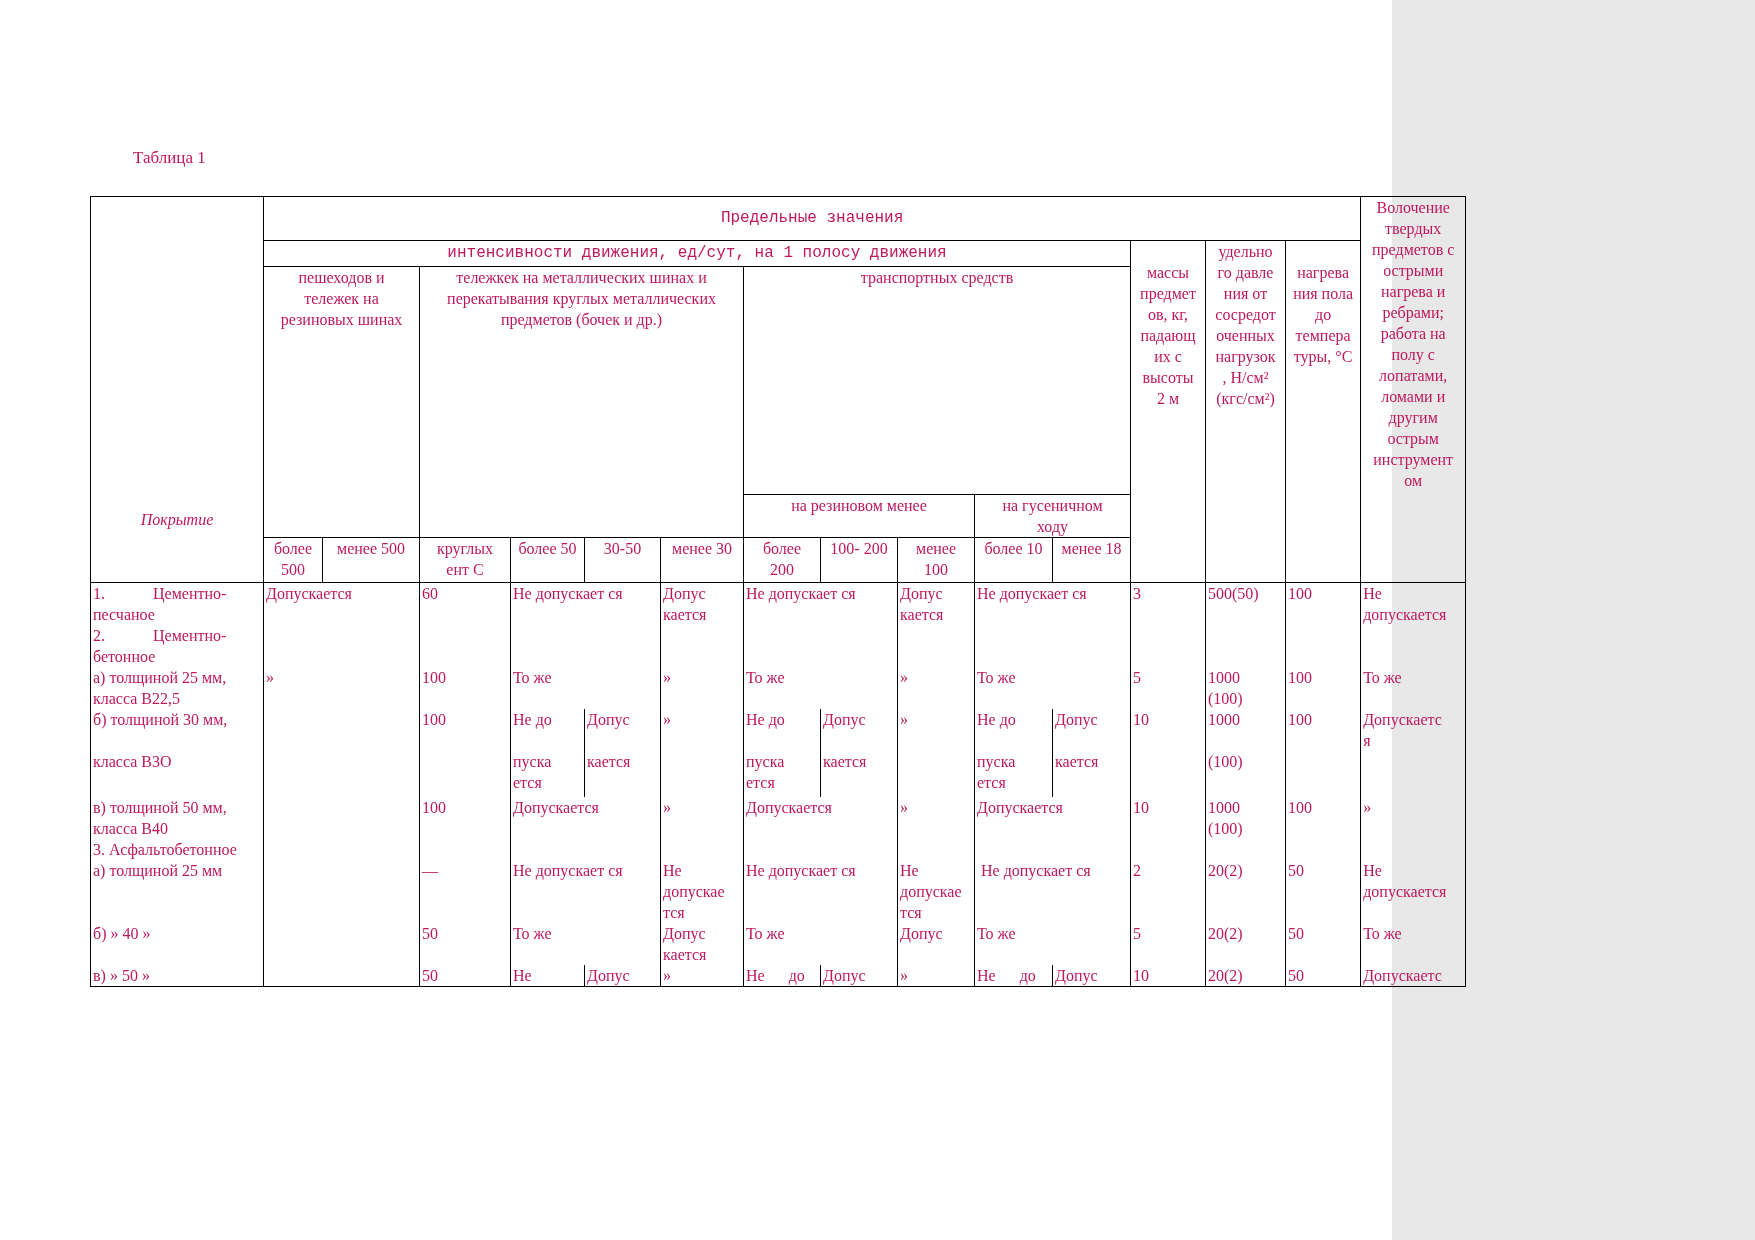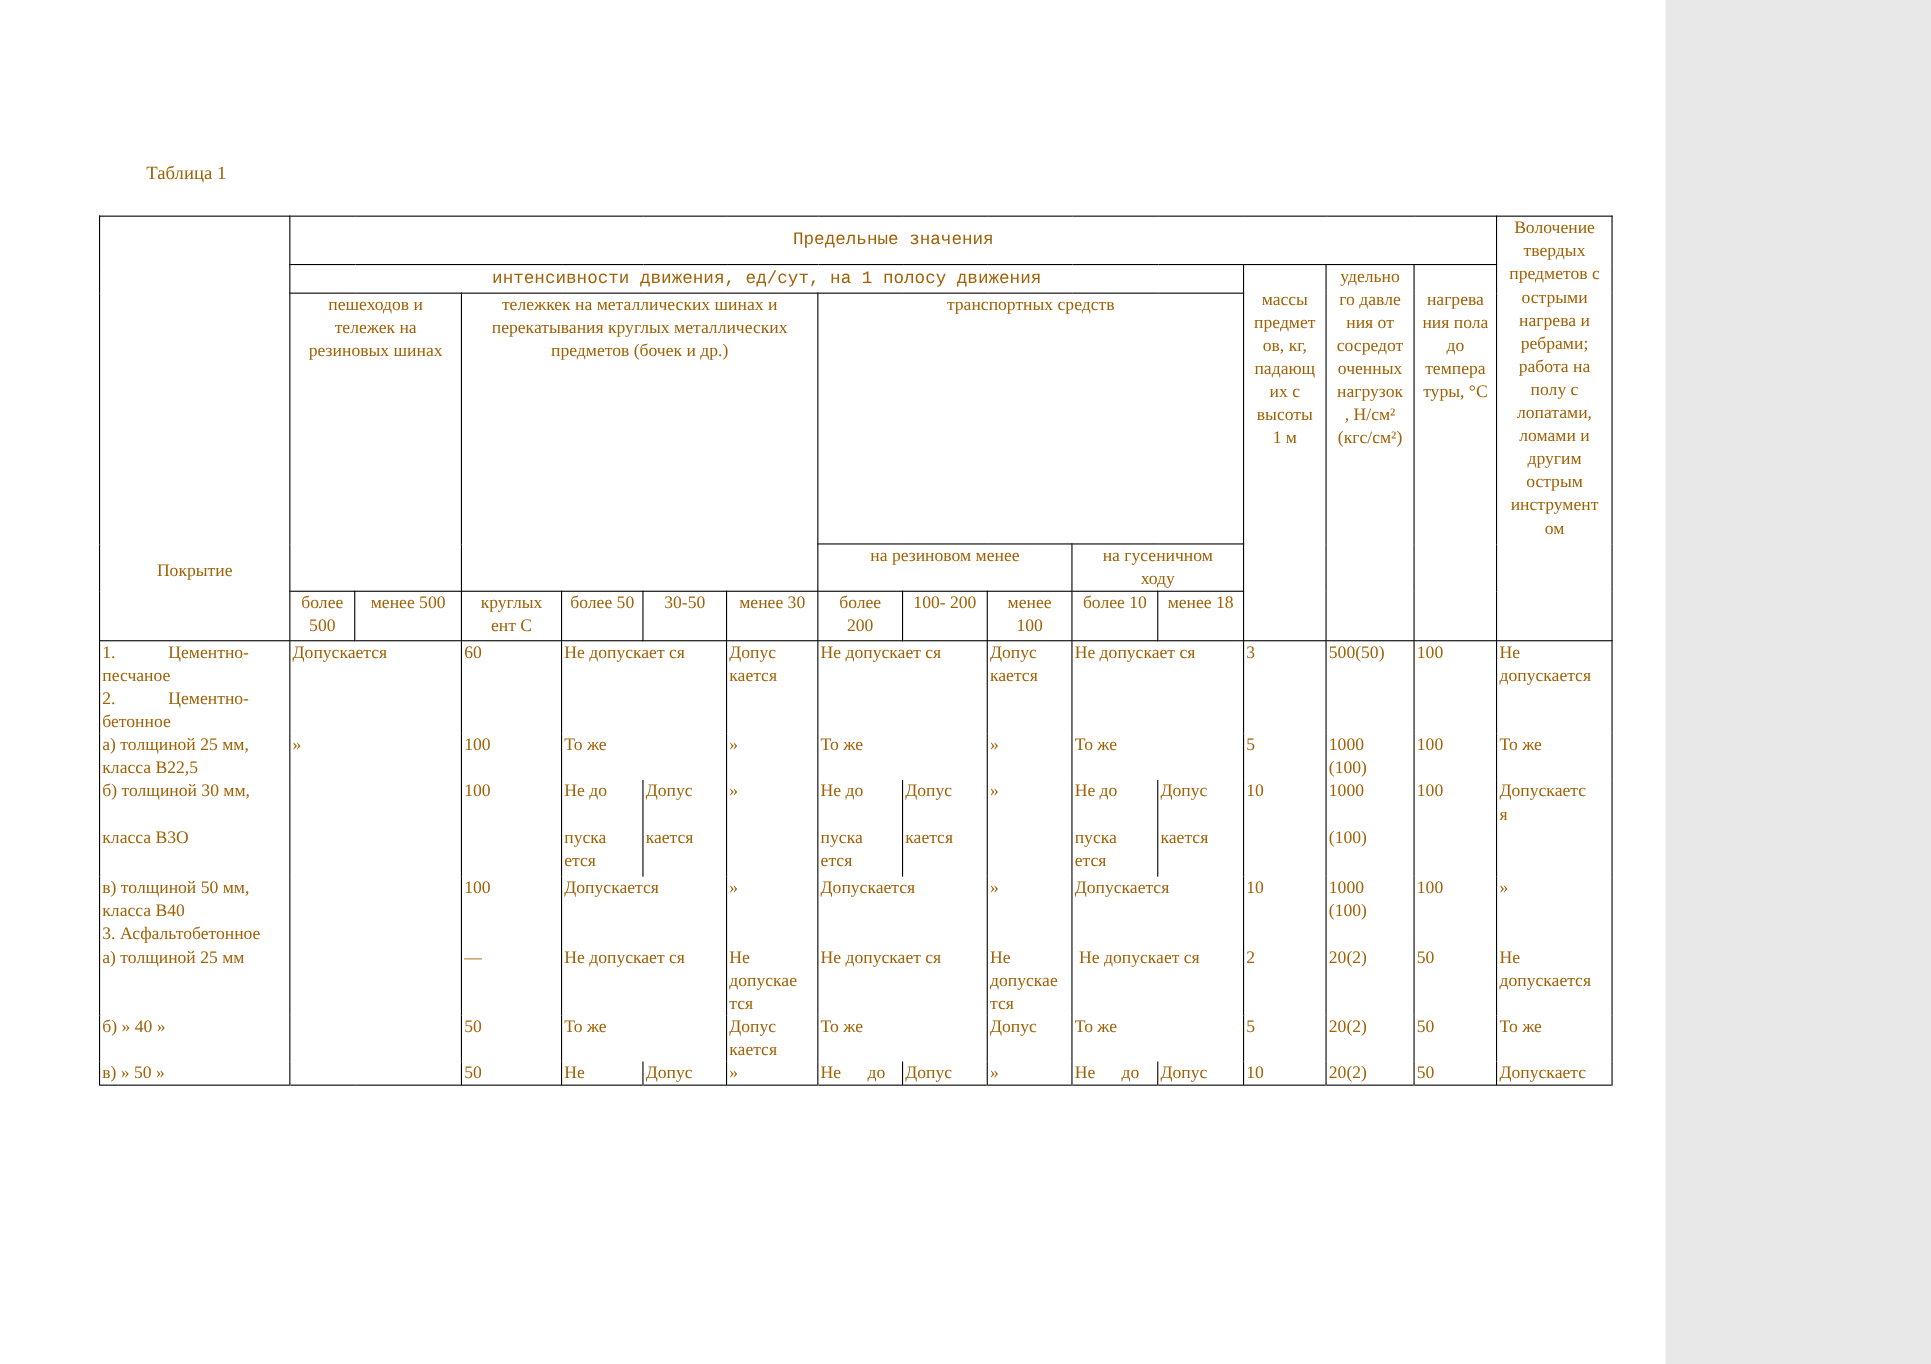--- a/index.html
+++ b/index.html
@@ -1,27 +1,27 @@
 <!DOCTYPE html>
 <html><head>
 <meta charset="utf-8">
 <style>
   html,body{margin:0;padding:0;background:#e8e8e8;}
-  .page{position:relative;width:1514px;height:1240px;background:#ffffff;
-        font-family:"Liberation Serif","DejaVu Serif",serif;color:#a16207;}
+  .page{position:relative;width:1392px;height:1240px;background:#ffffff;
+        font-family:"Liberation Serif","DejaVu Serif",serif;color:#be185d;}
   .doc-title{position:absolute;left:133px;top:148px;font-size:17px;}
   table.main{position:absolute;left:90px;top:196px;width:1375px;
         border-collapse:collapse;table-layout:fixed;
         font-size:16px;line-height:21px;border:1px solid #000;}
   th,td{font-weight:normal;padding:0 2px;vertical-align:top;
         white-space:pre-wrap;word-wrap:break-word;overflow:hidden;}
   thead th{border:1px solid #000;text-align:center;}
   tbody td{border-left:1px solid #000;border-right:1px solid #000;text-align:left;}
   .vc{vertical-align:middle;font-family:Liberation Mono, monospace;}
-  .pb{vertical-align:bottom;padding-bottom:52px;}
+  .pb{vertical-align:bottom;padding-bottom:52px;font-style:italic;}
   .pt{padding-top:21px;}
   tr.h1{height:44px} tr.h2{height:26px} tr.h3{height:228px} tr.h4{height:40px} tr.h5{height:45px}
   tr.r0{height:84px} tr.r1{height:42px} tr.r2{height:88px} tr.r3{height:63px}
   tr.r4{height:63px} tr.r5{height:42px} tr.r6{height:20px}
 </style>
 </head>
 <body>
 
 <div class="page">
   <div class="doc-title">Таблица 1</div>
@@ -65,21 +65,21 @@
 ом</th>
       </tr>
       <tr class="h2">
         <th colspan="11" class="vc">интенсивности движения, ед/сут, на 1 полосу движения</th>
         <th rowspan="4" class="pt">массы
 предмет
 ов, кг,
 падающ
 их с
 высоты
-1 м</th>
+2 м</th>
         <th rowspan="4">удельно
 го давле
 ния от
 сосредот
 оченных
 нагрузок
 , Н/см²
 (кгс/см²)</th>
         <th rowspan="4" class="pt">нагрева
 ния пола

